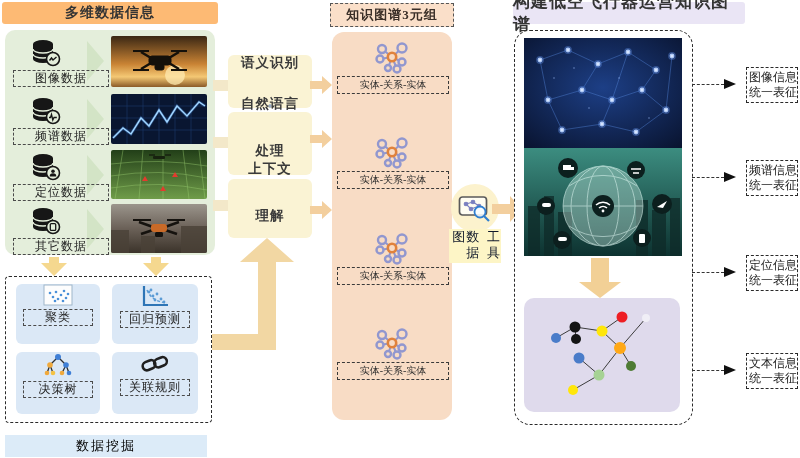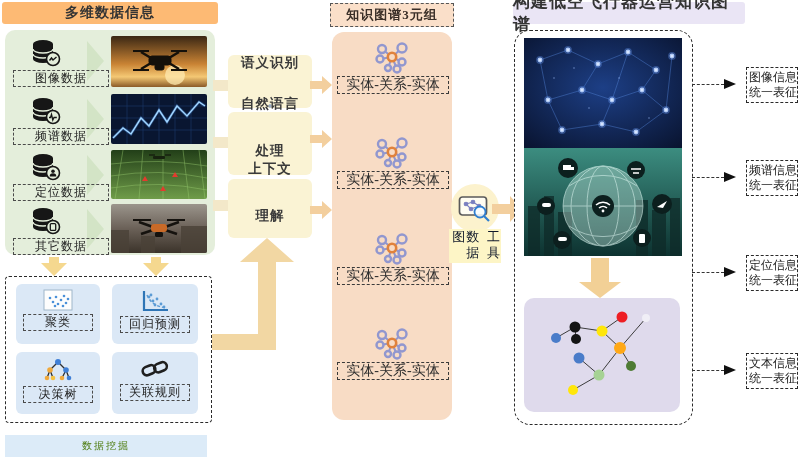--- a/index.html
+++ b/index.html
@@ -15,33 +15,33 @@
   .g-row .db{position:absolute;left:26px;top:3px;}
   .g-row .chev{position:absolute;left:82px;top:5px;width:0;height:0;
         border-top:20px solid transparent;border-bottom:20px solid transparent;
         border-left:17px solid #d3e4c6;}
   .dash-label{border:1px dashed #4a4a4a;font-size:12px;display:flex;align-items:center;
         justify-content:center;color:#222;background:transparent;letter-spacing:1px;}
   .g-row .dash-label{position:absolute;left:8px;top:34px;width:94px;height:15px;}
   .g-row .pic{position:absolute;left:106px;top:0;border-radius:2px;}
   .mining-box{border:1.5px dashed #2a2a2a;border-radius:4px;background:#fff;}
   .card{background:#dbe8f6;border-radius:6px;display:flex;flex-direction:column;
-        align-items:center;justify-content:flex-start;padding-top:5px;box-sizing:border-box;}
+        align-items:center;justify-content:flex-start;box-sizing:border-box;}
   .card .dash-label{width:80%;height:15px;margin-top:3px;}
   .footer-bar{background:#dcebf8;display:flex;align-items:center;justify-content:center;
-        font-size:10px;letter-spacing:2px;color:#4d7c0f;font-family:Liberation Mono, monospace;}
+        font-size:13px;letter-spacing:2px;color:#000000;font-family:Liberation Mono, monospace;}
   .cream-box{background:#faf3d4;border-radius:6px;display:flex;flex-direction:column;
         align-items:center;justify-content:center;text-align:center;gap:31px;}
   .cream-box .t{font-size:13.5px;font-weight:bold;line-height:16px;color:#3a3a3a;letter-spacing:1px;}
   .lconn{background:#f3e8c9;}
   .peach-col{background:#f8dcc5;border-radius:12px;}
   .peach-head{background:#fadfc9;border:1.5px dashed #555;display:flex;align-items:center;
         justify-content:center;font-size:13px;font-weight:bold;color:#3a2f28;letter-spacing:1px;}
   .ent-label{position:absolute;left:337px;width:110px;height:16px;border:1px dashed #3a3a3a;
-        font-size:14px;display:flex;align-items:center;justify-content:center;color:#2e2e2e;}
+        font-size:10px;display:flex;align-items:center;justify-content:center;color:#2e2e2e;}
   .tool-circle{background:#fcf2cd;border-radius:50%;display:flex;align-items:center;justify-content:center;}
   .tool-label{background:#fdf5c6;font-size:13px;line-height:16px;text-align:right;color:#0f172a;
         display:flex;justify-content:center;letter-spacing:1px;}
   .kg-panel{border:1.6px dashed #2a2a2a;border-radius:16px;background:#fff;}
   .lav-box{background:#dfdaec;border-radius:10px;}
   .out-box{border:1.2px dashed #2a2a2a;background:#fff;font-size:12px;line-height:15px;
         display:flex;flex-direction:column;align-items:flex-end;justify-content:center;color:#222;}
   .conn-line{border-top:1.5px dashed #333;width:32px;height:0;}
   .conn-head{width:0;height:0;border-top:5.5px solid transparent;border-bottom:5.5px solid transparent;
         border-left:12px solid #101010;}

